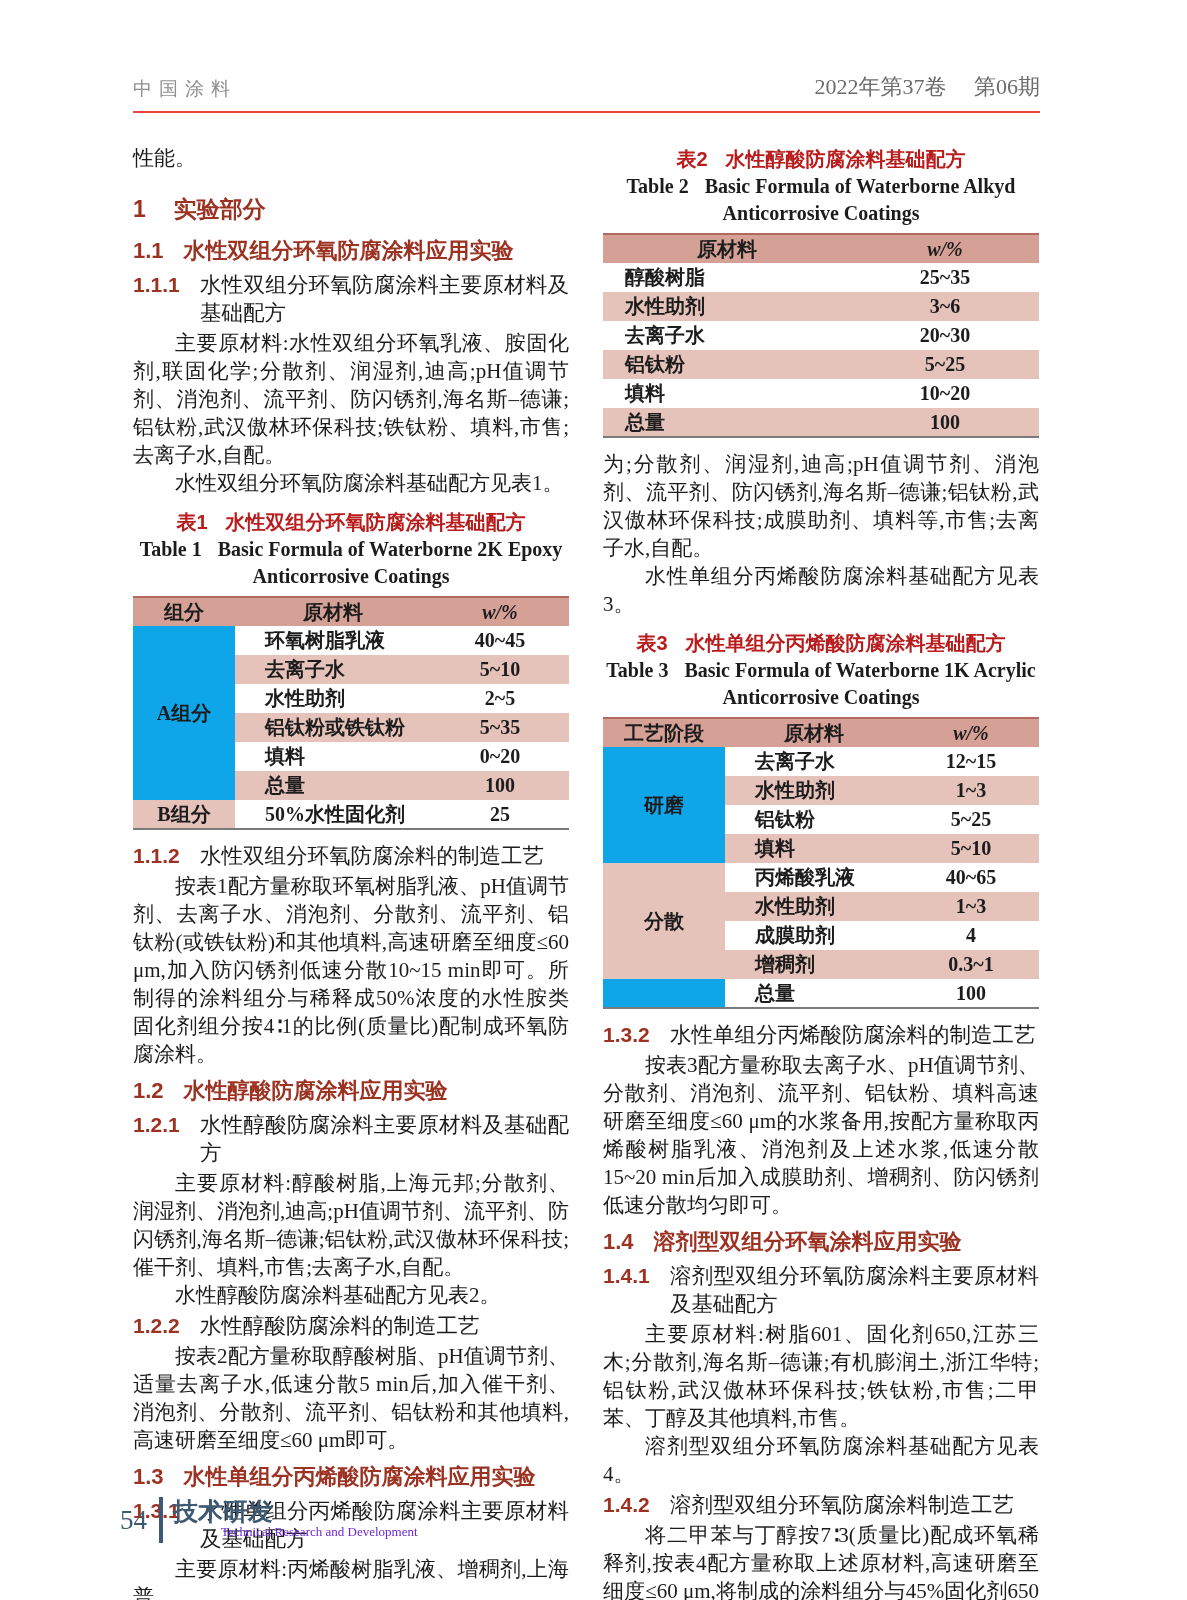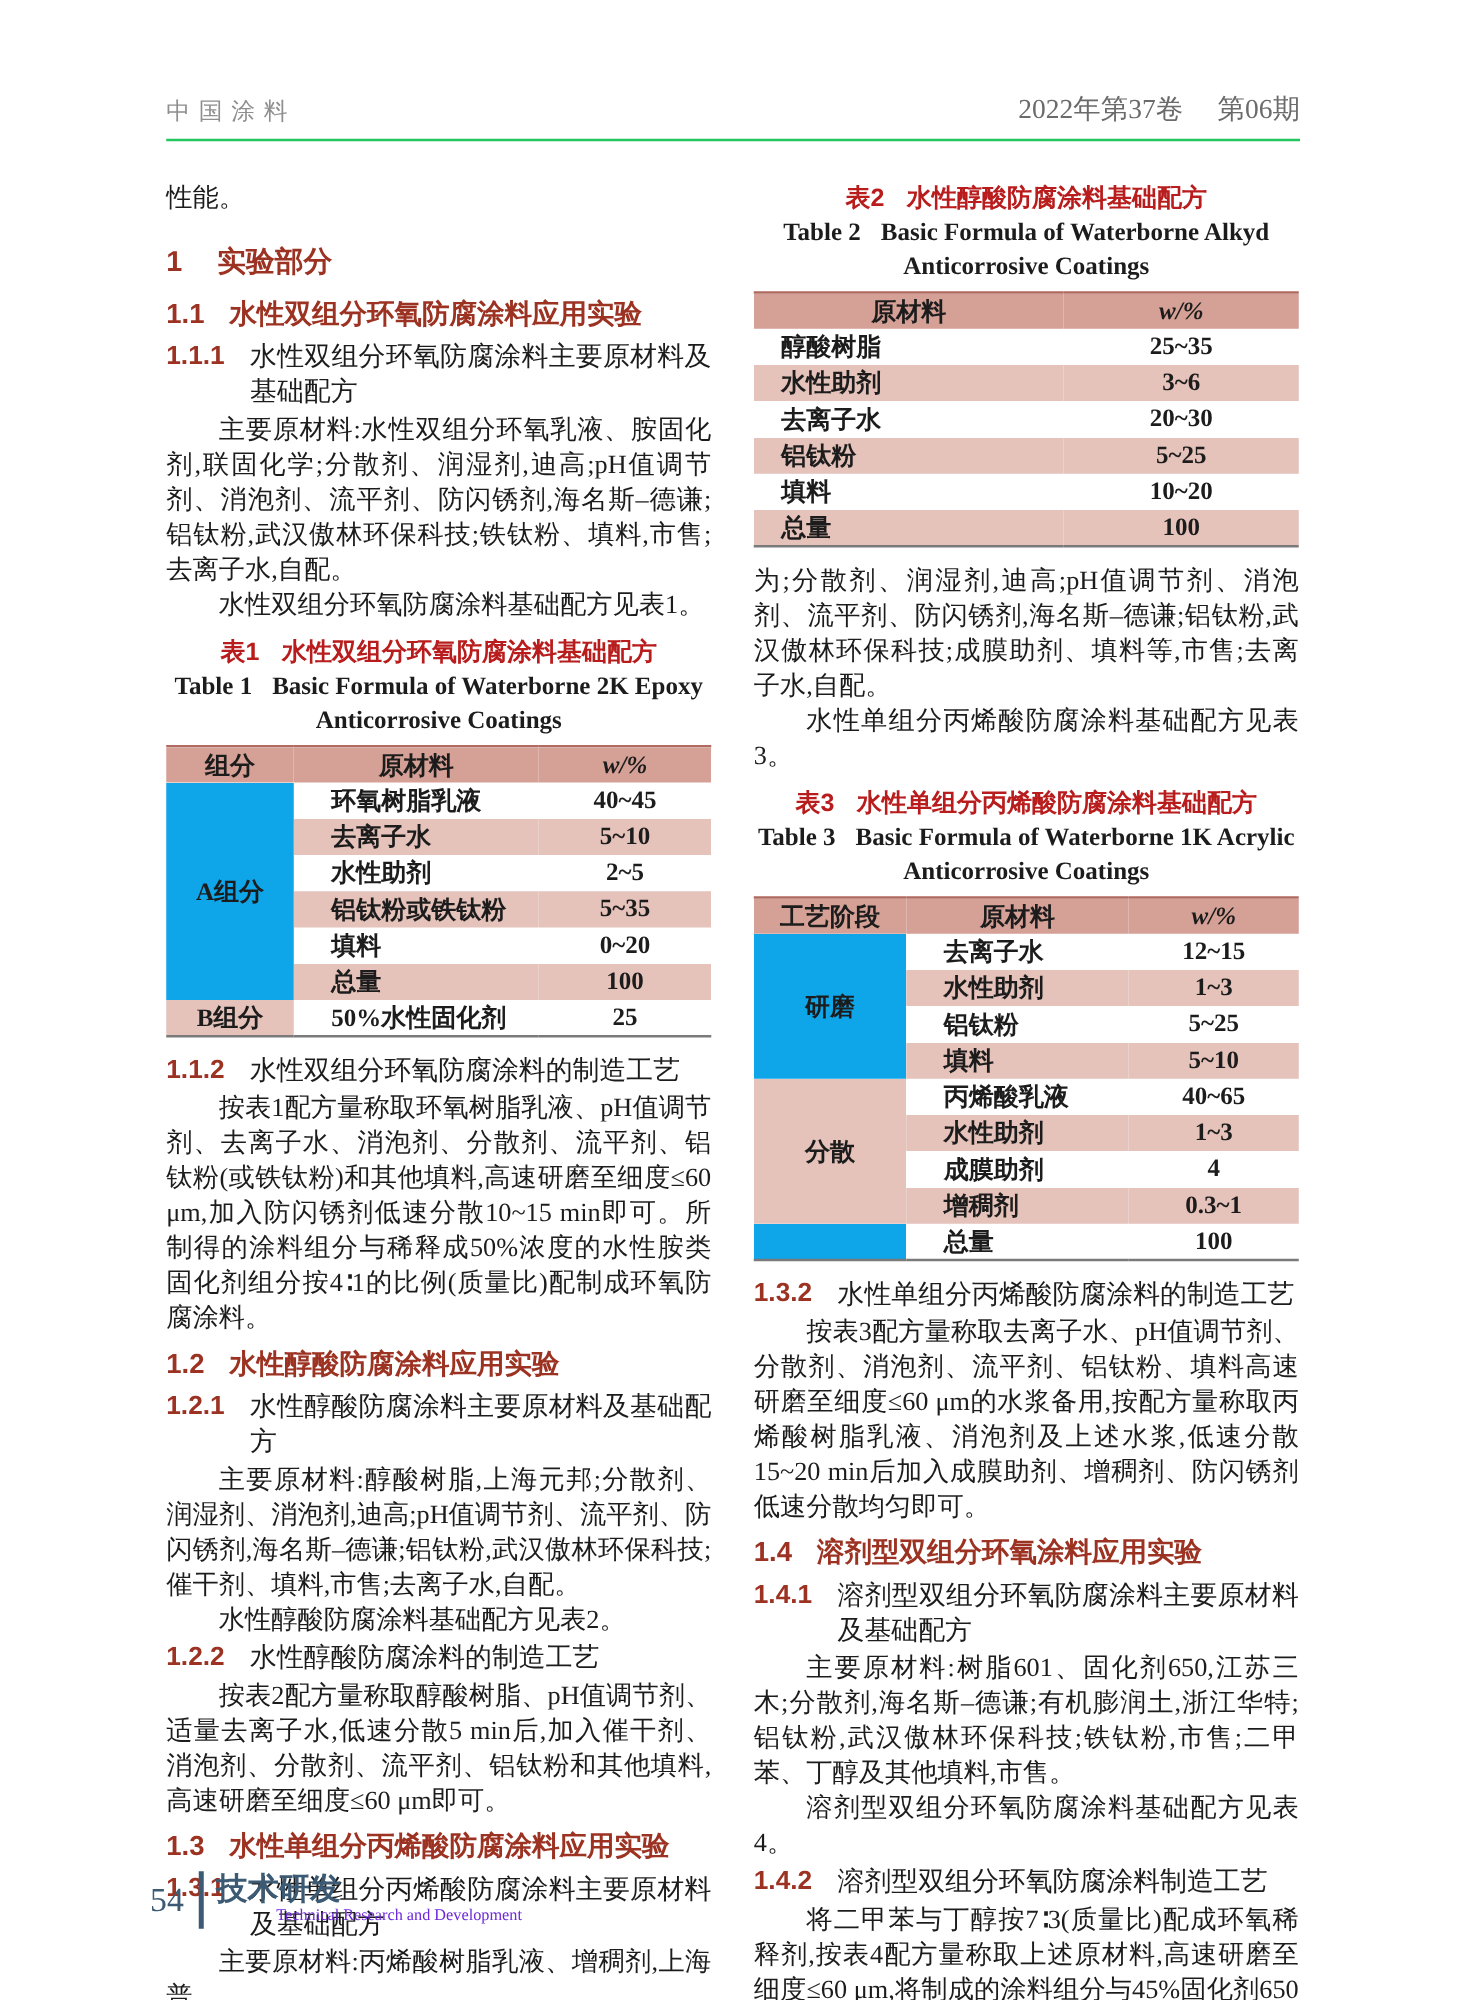--- a/index.html
+++ b/index.html
@@ -17,21 +17,21 @@
     width:1187px;height:1600px;position:relative;overflow:hidden;
     font-family:"Liberation Serif","DejaVu Serif",serif;
     color:var(--ink);
   }
   .page{position:relative;width:1187px;height:1600px;}
 
   
   .page-header{
     position:absolute;left:133px;top:72px;width:907px;
     display:flex;justify-content:space-between;align-items:flex-end;
-    border-bottom:2px solid #22c55e;padding-bottom:9px;
+    border-bottom:2px solid #ef4444;padding-bottom:9px;
   }
   .journal-name{color:#8f8f8f;font-size:19px;letter-spacing:7px;}
   .issue-info{color:#6b6b6b;font-size:22px;}
   .issue-no{margin-left:22px;}
 
   
   .columns{
     position:absolute;left:133px;top:128px;width:907px;
     display:flex;gap:34px;align-items:flex-start;
   }

